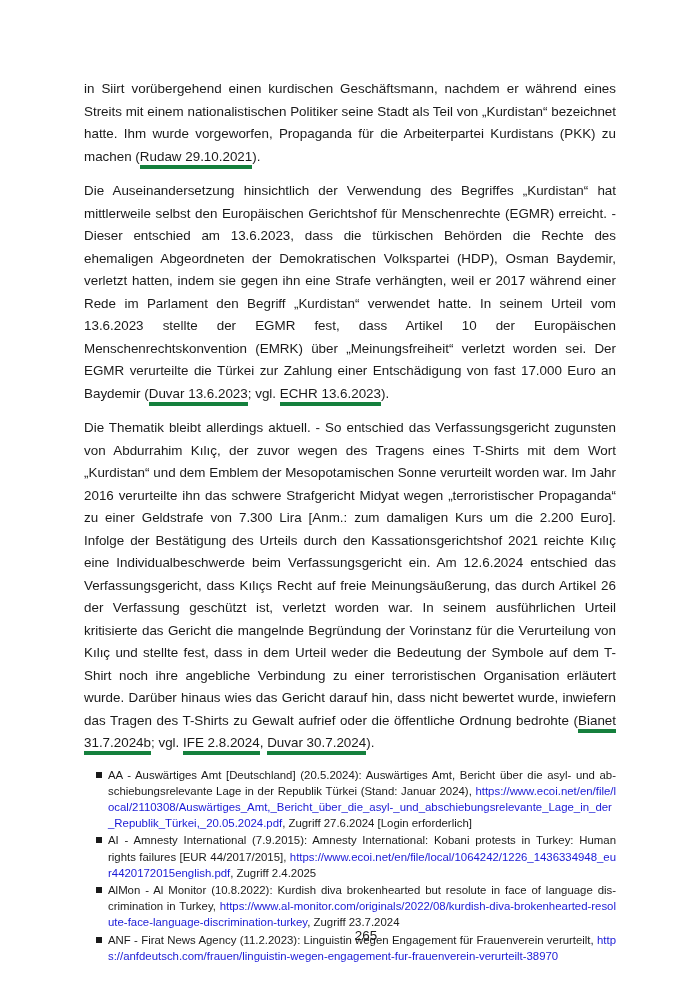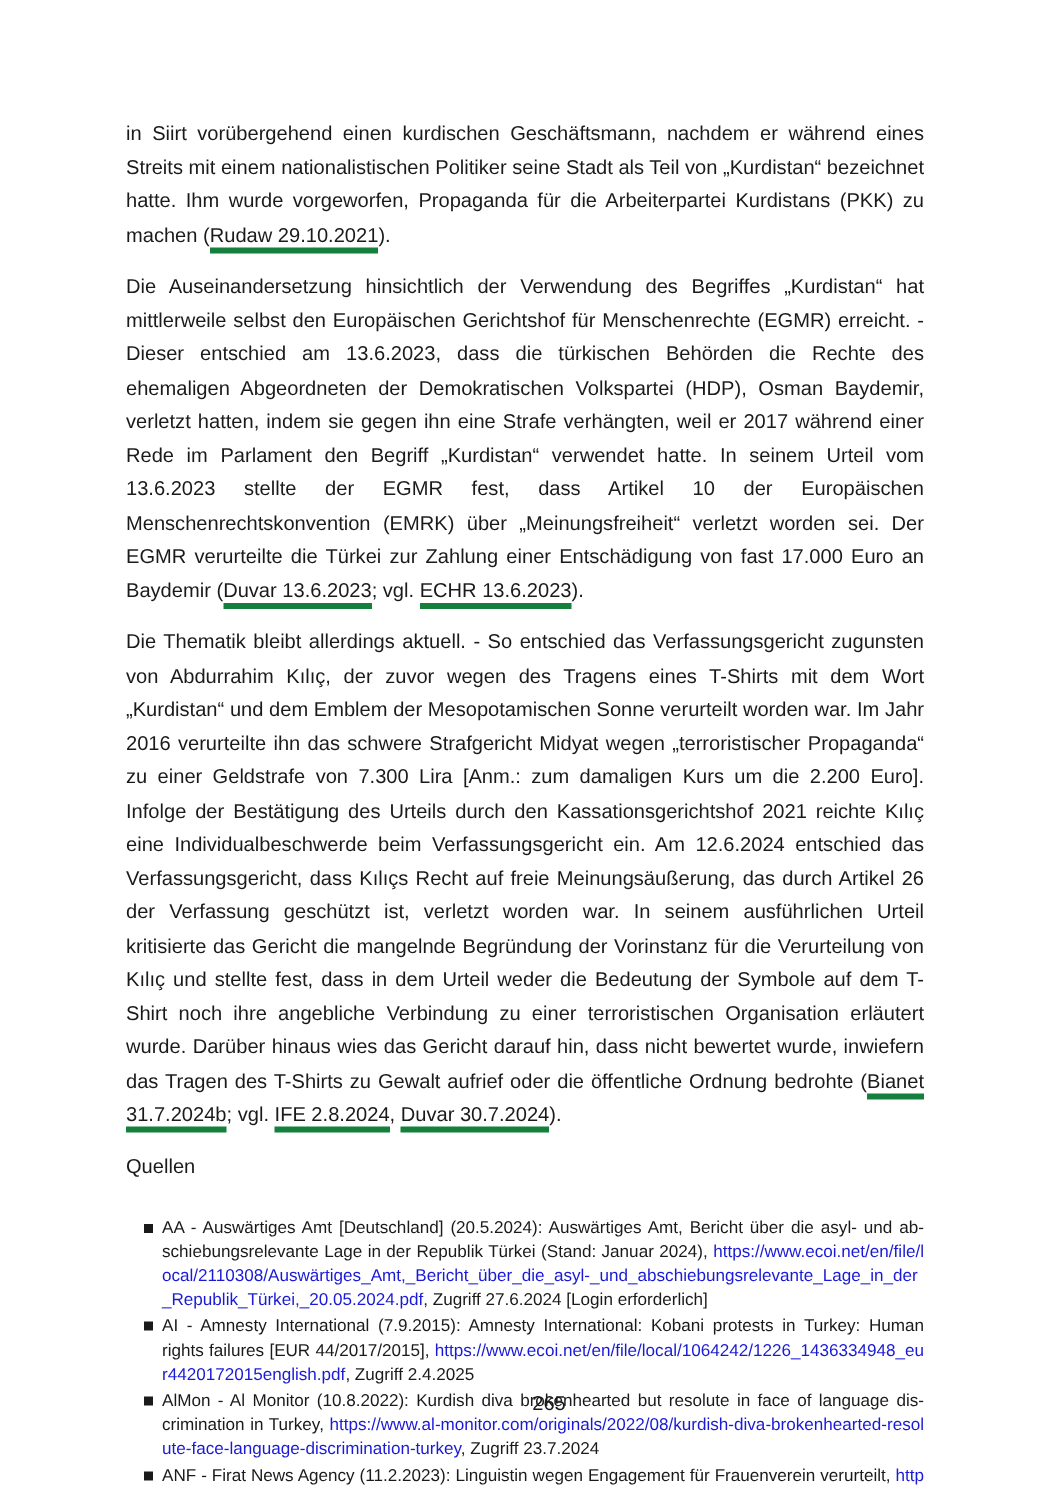--- a/index.html
+++ b/index.html
@@ -42,21 +42,20 @@
 <body>
 
 <div class="page">
 
   <p class="body"><span>in Siirt vorübergehend einen kurdischen Geschäftsmann, nachdem er während eines Streits mit einem nationalistischen Politiker seine Stadt als Teil von „Kurdistan“ bezeichnet hatte. Ihm wurde vorgeworfen, Propaganda für die Arbeiterpartei Kurdistans (PKK) zu machen (</span><a class="cite">Rudaw 29.10.2021</a><span>).</span></p>
 
   <p class="body"><span>Die Auseinandersetzung hinsichtlich der Verwendung des Begriffes „Kurdistan“ hat mittlerweile selbst den Europäischen Gerichtshof für Menschenrechte (EGMR) erreicht. - Dieser entschied am 13.6.2023, dass die türkischen Behörden die Rechte des ehemaligen Abgeordneten der Demokratischen Volkspartei (HDP), Osman Baydemir, verletzt hatten, indem sie gegen ihn eine Strafe verhängten, weil er 2017 während einer Rede im Parlament den Begriff „Kurdistan“ verwendet hatte. In seinem Urteil vom 13.6.2023 stellte der EGMR fest, dass Artikel 10 der Europäischen Menschenrechtskonvention (EMRK) über „Meinungsfreiheit“ verletzt worden sei. Der EGMR verurteilte die Türkei zur Zahlung einer Entschädigung von fast 17.000 Euro an Baydemir (</span><a class="cite">Duvar 13.6.2023</a><span>; vgl. </span><a class="cite">ECHR 13.6.2023</a><span>).</span></p>
 
   <p class="body"><span>Die Thematik bleibt allerdings aktuell. - So entschied das Verfassungsgericht zugunsten von Abdurrahim Kılıç, der zuvor wegen des Tragens eines T-Shirts mit dem Wort „Kurdistan“ und dem Emblem der Mesopotamischen Sonne verurteilt worden war. Im Jahr 2016 verurteilte ihn das schwere Strafgericht Midyat wegen „terroristischer Propaganda“ zu einer Geldstrafe von 7.300 Lira [Anm.: zum damaligen Kurs um die 2.200 Euro]. Infolge der Bestätigung des Urteils durch den Kassationsgerichtshof 2021 reichte Kılıç eine Individualbeschwerde beim Verfassungsgericht ein. Am 12.6.2024 entschied das Verfassungsgericht, dass Kılıçs Recht auf freie Meinungsäußerung, das durch Artikel 26 der Verfassung geschützt ist, verletzt worden war. In seinem ausführlichen Urteil kritisierte das Gericht die mangelnde Begründung der Vorinstanz für die Verurteilung von Kılıç und stellte fest, dass in dem Urteil weder die Bedeutung der Symbole auf dem T-Shirt noch ihre angebliche Verbindung zu einer terroristischen Organisation erläutert wurde. Darüber hinaus wies das Gericht darauf hin, dass nicht bewertet wurde, inwiefern das Tragen des T-Shirts zu Gewalt aufrief oder die öffentliche Ordnung bedrohte (</span><a class="cite">Bianet 31.7.2024b</a><span>; vgl. </span><a class="cite">IFE 2.8.2024</a><span>, </span><a class="cite">Duvar 30.7.2024</a><span>).</span></p>
 
-  <div class="sources-heading">Quellen</div>
 
   <ul class="sources">
     <li>
       <span class="bullet"></span>
       <span>AA - Auswärtiges Amt [Deutschland] (20.5.2024): Auswärtiges Amt, Bericht über die asyl- und ab­schiebungsrelevante Lage in der Republik Türkei (Stand: Januar 2024), </span><a class="url">https://www.ecoi.net/en/file/local/2110308/Auswärtiges_Amt,_Bericht_über_die_asyl-_und_abschiebungsrelevante_Lage_in_der_Republik_Türkei,_20.05.2024.pdf</a><span>, Zugriff 27.6.2024 [Login erforderlich]</span>
     </li>
     <li>
       <span class="bullet"></span>
       <span>AI - Amnesty International (7.9.2015): Amnesty International: Kobani protests in Turkey: Human rights failures [EUR 44/2017/2015], </span><a class="url">https://www.ecoi.net/en/file/local/1064242/1226_1436334948_eur4420172015english.pdf</a><span>, Zugriff 2.4.2025</span>
     </li>

